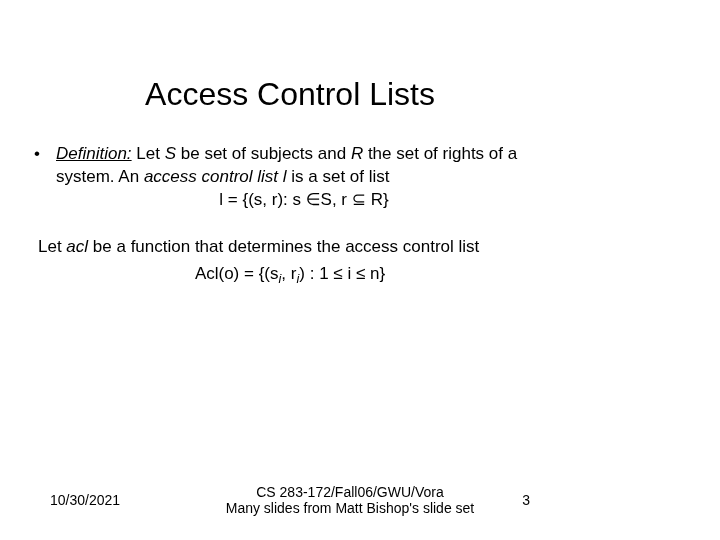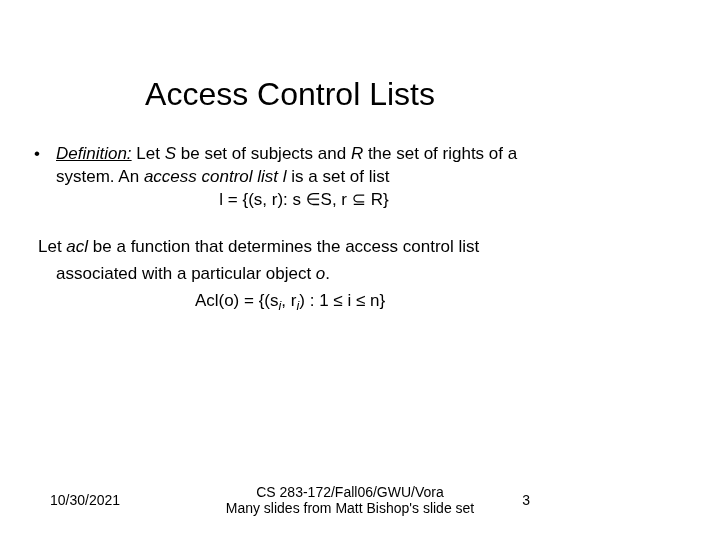--- a/index.html
+++ b/index.html
@@ -97,23 +97,20 @@
         <span class="ital uline">Definition:</span><span> Let </span><span class="ital">S</span><span> be set of subjects and </span><span class="ital">R</span><span> the set of rights of a system.  An </span><span class="ital">access control list l</span><span> is a set of list</span>
         <div class="center-line">
           <span>l = {(s, r): s </span><span>∈</span><span>S, r </span><span>⊆</span><span> R}</span>
         </div>
       </li>
     </ul>
 
     <div class="para">
       <span>Let </span><span class="ital">acl</span><span> be a function that determines the access control list</span>
     </div>
-    <div class="para" style="margin-left:28px;">
-      <span>associated with a particular object </span><span class="ital">o</span><span>.</span>
-    </div>
     <div class="center-line">
       <span>Acl(o) = {(s</span><span class="sub ital">i</span><span>, r</span><span class="sub ital">i</span><span>) : 1 </span><span>≤</span><span>  i  </span><span>≤</span><span>  n}</span>
     </div>
   </div>
 
   <div class="footer">
     <div class="footer-row">
       <div class="footer-date">10/30/2021</div>
       <div class="footer-center">
         <div>CS 283-172/Fall06/GWU/Vora</div>

